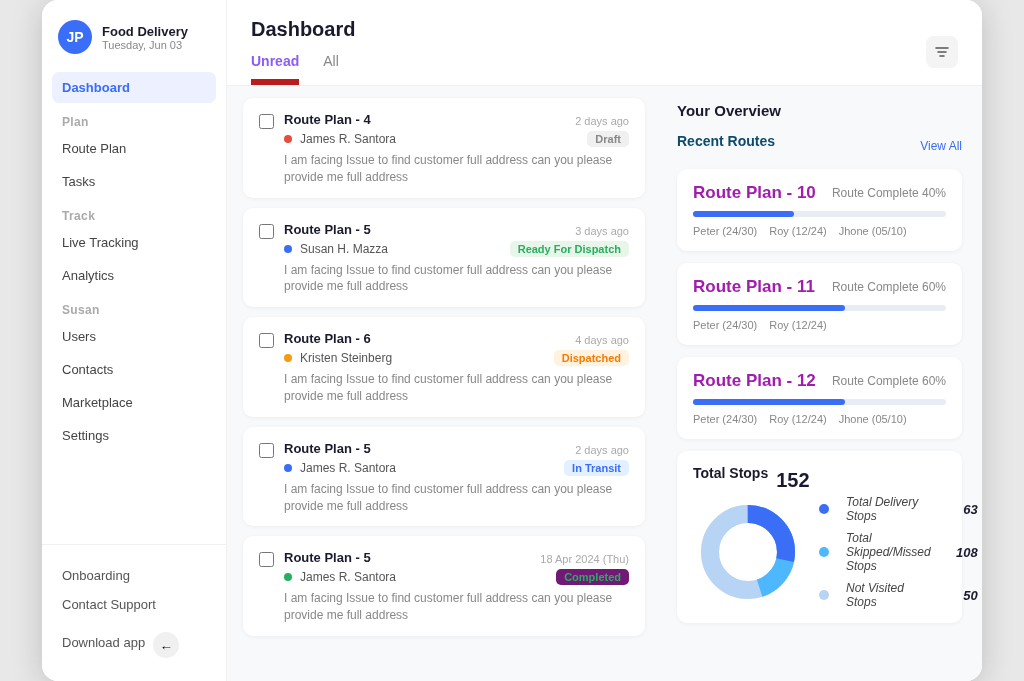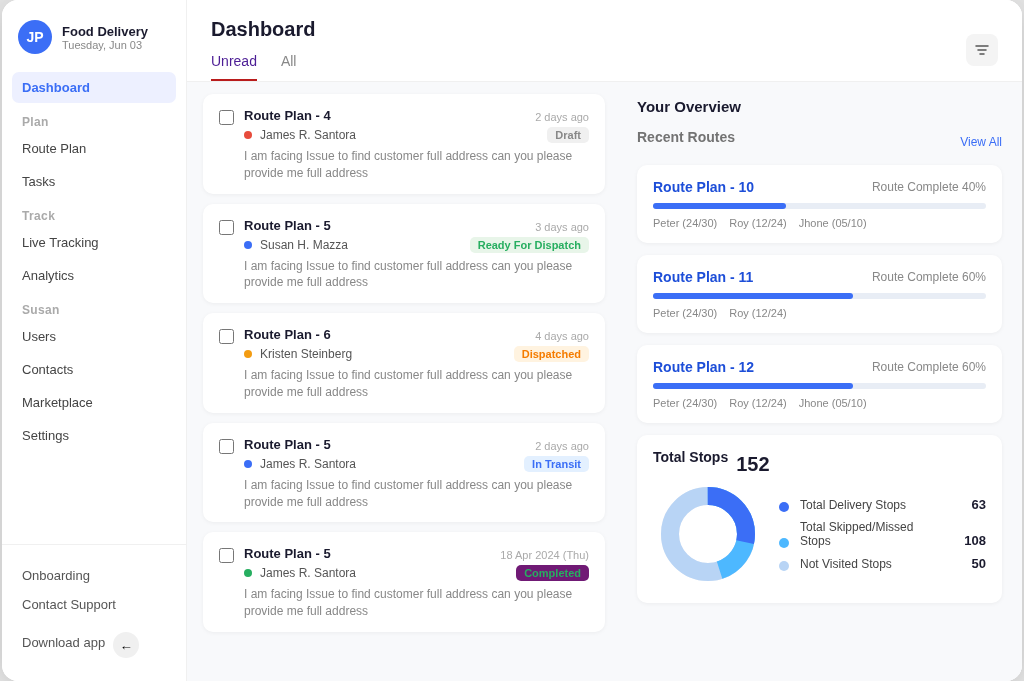--- a/index.html
+++ b/index.html
@@ -1,37 +1,37 @@
 <!DOCTYPE html>
 <html><head>
   <meta charset="utf-8">
   <style>
     * { box-sizing: border-box; margin: 0; padding: 0; }
     body { background: #e8e8e8; font-family: -apple-system, BlinkMacSystemFont, 'Segoe UI', sans-serif; display: flex; justify-content: center; align-items: center; min-height: 100vh; }
-    .app-container { width: 1020px; height: 681px; background: #fff; border-radius: 16px; display: flex; overflow: hidden; box-shadow: 0 4px 32px rgba(0,0,0,0.18); }
+    .app-container { width: 940px; height: 681px; background: #fff; border-radius: 16px; display: flex; overflow: hidden; box-shadow: 0 4px 32px rgba(0,0,0,0.18); }
     
     .sidebar { width: 185px; min-width: 185px; background: #fff; border-right: 1px solid #f0f0f0; display: flex; flex-direction: column; padding: 20px 0 0 0; overflow: hidden; }
     .sidebar-header { display: flex; align-items: center; gap: 10px; padding: 0 16px 18px 16px; }
     .sidebar-avatar { width: 34px; height: 34px; border-radius: 50%; background: #3b6ef6; color: #fff; font-weight: 700; font-size: 14px; display: flex; align-items: center; justify-content: center; flex-shrink: 0; }
     .sidebar-company { font-size: 13px; font-weight: 700; color: #1a1a2e; }
     .sidebar-date { font-size: 11px; color: #888; }
     .sidebar-nav { flex: 1; overflow-y: auto; padding: 0 10px; }
     .nav-item { display: flex; align-items: center; padding: 8px 10px; border-radius: 7px; font-size: 13px; color: #444; cursor: pointer; margin-bottom: 2px; }
     .nav-item.active { background: #edf0ff; color: #3b6ef6; font-weight: 600; }
     .nav-section-label { font-size: 12px; color: #aaa; font-weight: 600; padding: 10px 10px 4px 10px; letter-spacing: 0.03em; }
     .sidebar-bottom { padding: 16px 10px 16px 10px; border-top: 1px solid #f0f0f0; margin-top: auto; }
     .sidebar-bottom-item { font-size: 13px; color: #555; padding: 7px 10px; cursor: pointer; border-radius: 7px; display: flex; align-items: center; gap: 8px; }
     .sidebar-collapse-btn { width: 26px; height: 26px; border-radius: 50%; background: #f0f0f0; border: none; cursor: pointer; display: flex; align-items: center; justify-content: center; margin-top: 6px; }
     
     .main { flex: 1; display: flex; flex-direction: column; background: #f8f9fb; overflow: hidden; }
     .main-header { display: flex; align-items: center; justify-content: space-between; padding: 18px 24px 0 24px; background: #fff; border-bottom: 1px solid #f0f0f0; }
     .main-title { font-size: 20px; font-weight: 700; color: #1a1a2e; }
     .main-tabs { display: flex; gap: 24px; margin-top: 12px; }
     .main-tab { font-size: 14px; color: #888; padding-bottom: 10px; cursor: pointer; border-bottom: 2px solid transparent; }
-    .main-tab.active { color: #4c1d95; border-bottom: 2px solid #b91c1c; font-weight: 400; }
+    .main-tab.active { color: #8b5cf6; border-bottom: 6px solid #b91c1c; font-weight: 700; }
     .filter-btn { width: 32px; height: 32px; border-radius: 8px; background: #f4f4f4; border: none; cursor: pointer; display: flex; align-items: center; justify-content: center; color: #555; font-size: 15px; }
     .content-area { display: flex; flex: 1; overflow: hidden; }
     
     .message-list { width: 430px; min-width: 430px; overflow-y: auto; padding: 12px 12px 12px 16px; display: flex; flex-direction: column; gap: 10px; background: #f8f9fb; }
     .message-card { background: #fff; border-radius: 10px; padding: 14px 16px 12px 16px; box-shadow: 0 1px 4px rgba(0,0,0,0.05); cursor: pointer; display: flex; gap: 10px; align-items: flex-start; }
     .message-card-checkbox { margin-top: 2px; width: 15px; height: 15px; border-radius: 4px; border: 1.5px solid #ccc; flex-shrink: 0; background: #fff; }
     .message-card-content { flex: 1; }
     .message-card-top { display: flex; justify-content: space-between; align-items: flex-end; margin-bottom: 4px; }
     .message-card-route { font-size: 13px; font-weight: 700; color: #1a1a2e; }
     .message-card-time { font-size: 11px; color: #aaa; }
@@ -46,37 +46,37 @@
     .badge-draft { background: #f0f0f0; color: #888; }
     .badge-ready { background: #e8f5e9; color: #27ae60; text-align: center; }
     .badge-dispatched { background: #fff3e0; color: #f57c00; }
     .badge-transit { background: #e3f0ff; color: #3b6ef6; }
     .badge-completed { background: #701a75; color: #27ae60; }
     .message-card-body { font-size: 12px; color: #888; line-height: 1.4; }
     
     .right-panel { flex: 1; padding: 16px 20px; overflow-y: auto; background: #f8f9fb; }
     .overview-header { display: flex; justify-content: space-between; align-items: center; margin-bottom: 14px; }
     .overview-title { font-size: 15px; font-weight: 700; color: #1a1a2e; }
-    .section-title { font-size: 14px; font-weight: 700; color: #737373; margin-bottom: 10px; }
+    .section-title { font-size: 14px; font-weight: 700; color: #0c4a6e; margin-bottom: 10px; }
     .view-all-link { font-size: 12px; color: #3b6ef6; cursor: pointer; }
     .route-card { background: #fff; border-radius: 10px; padding: 14px 16px; margin-bottom: 12px; box-shadow: 0 1px 4px rgba(0,0,0,0.05); }
     .route-card-top { display: flex; justify-content: space-between; align-items: center; margin-bottom: 8px; }
-    .route-name { font-size: 14px; font-weight: 700; color: #1d4ed8; }
+    .route-name { font-size: 17px; font-weight: 700; color: #a21caf; }
     .route-complete { font-size: 12px; color: #888; }
     .progress-bar { height: 6px; border-radius: 3px; background: #e8edf5; margin-bottom: 8px; }
     .progress-fill { height: 6px; border-radius: 3px; background: #3b6ef6; }
     .route-persons { display: flex; gap: 12px; font-size: 11px; color: #888; }
     
     .total-stops-section { background: #fff; border-radius: 10px; padding: 14px 16px; margin-top: 4px; box-shadow: 0 1px 4px rgba(0,0,0,0.05); }
     .total-stops-header { font-size: 14px; font-weight: 700; color: #1a1a2e; margin-bottom: 14px; }
     .total-stops-num { font-size: 20px; font-weight: 800; margin-left: 8px; color: #1a1a2e; }
     .donut-legend-row { display: flex; align-items: center; gap: 16px; }
     .donut-container { width: 110px; height: 110px; flex-shrink: 0; }
     .legend { display: flex; flex-direction: column; gap: 8px; }
-    .legend-item { display: flex; align-items: flex-end; gap: 11px; font-size: 12px; color: #444; }
+    .legend-item { display: flex; align-items: center; gap: 17px; font-size: 12px; color: #444; font-style: italic; }
     .legend-dot { width: 10px; height: 10px; border-radius: 50%; flex-shrink: 0; }
     .legend-val { margin-left: auto; font-weight: 700; font-size: 13px; color: #1a1a2e; min-width: 30px; text-align: right; }
   </style>
 </head>
 <body>
 
 <div class="app-container">
 
   <div class="sidebar">
     <div class="sidebar-header">

